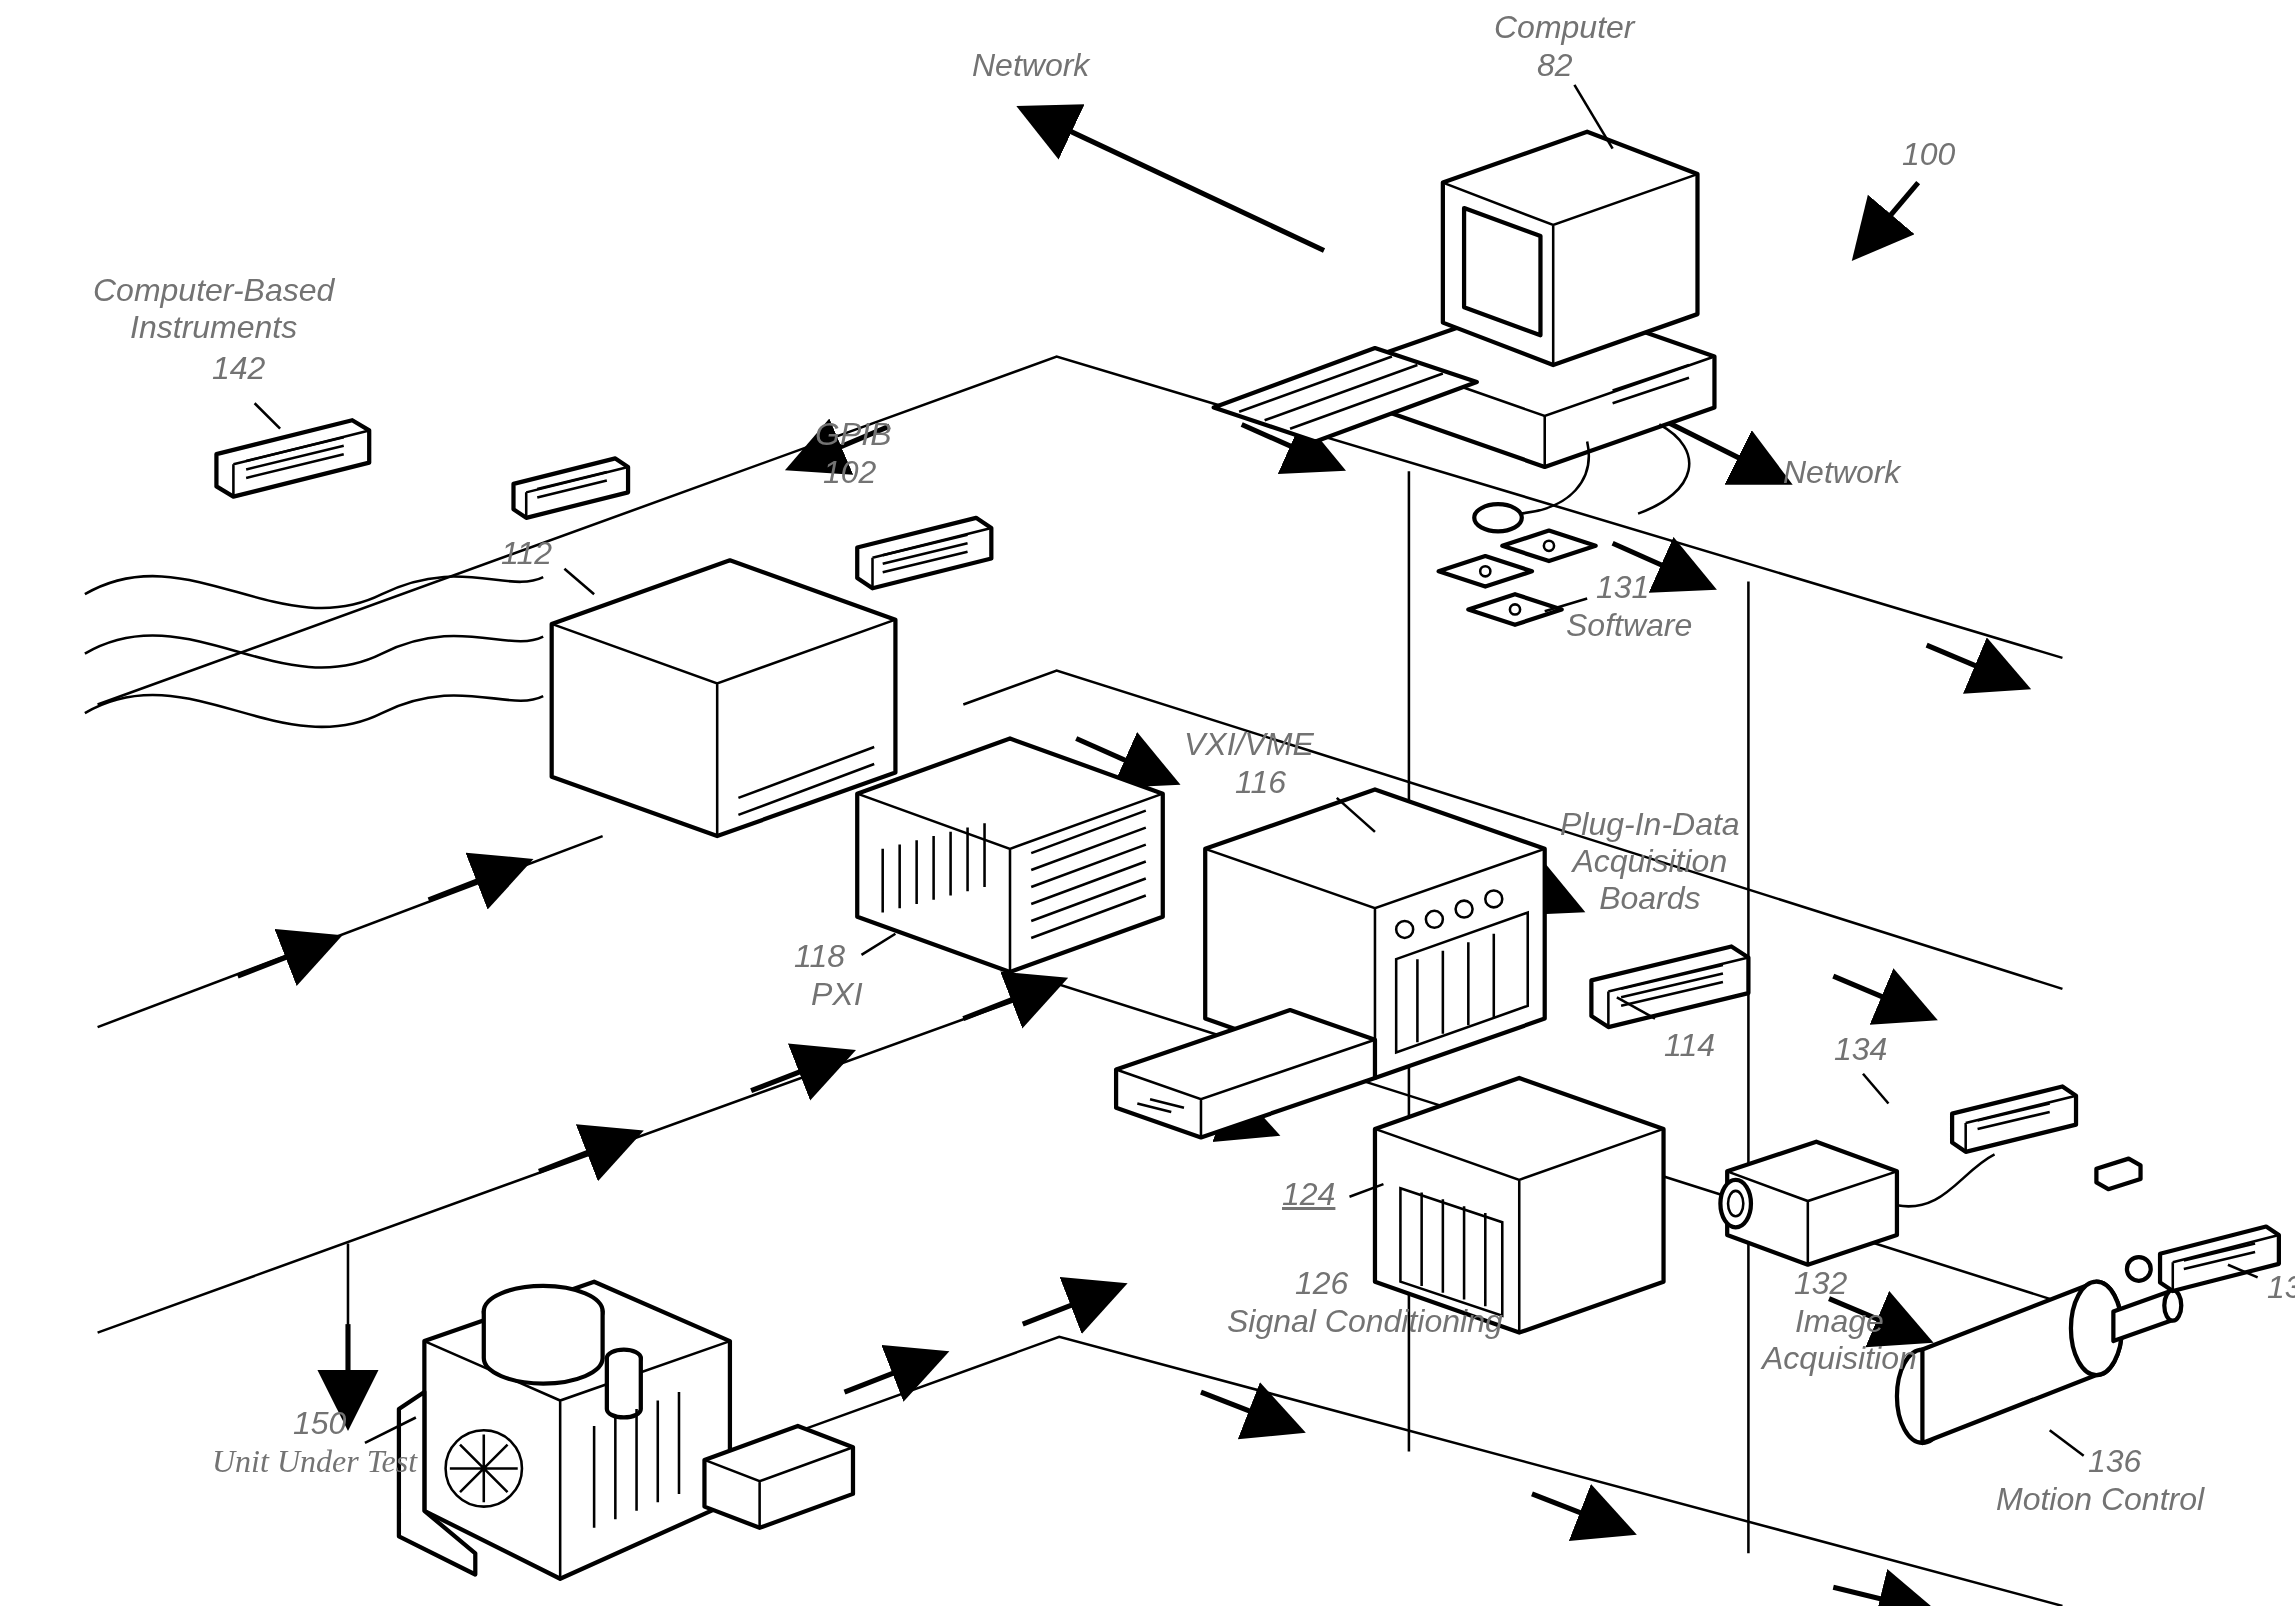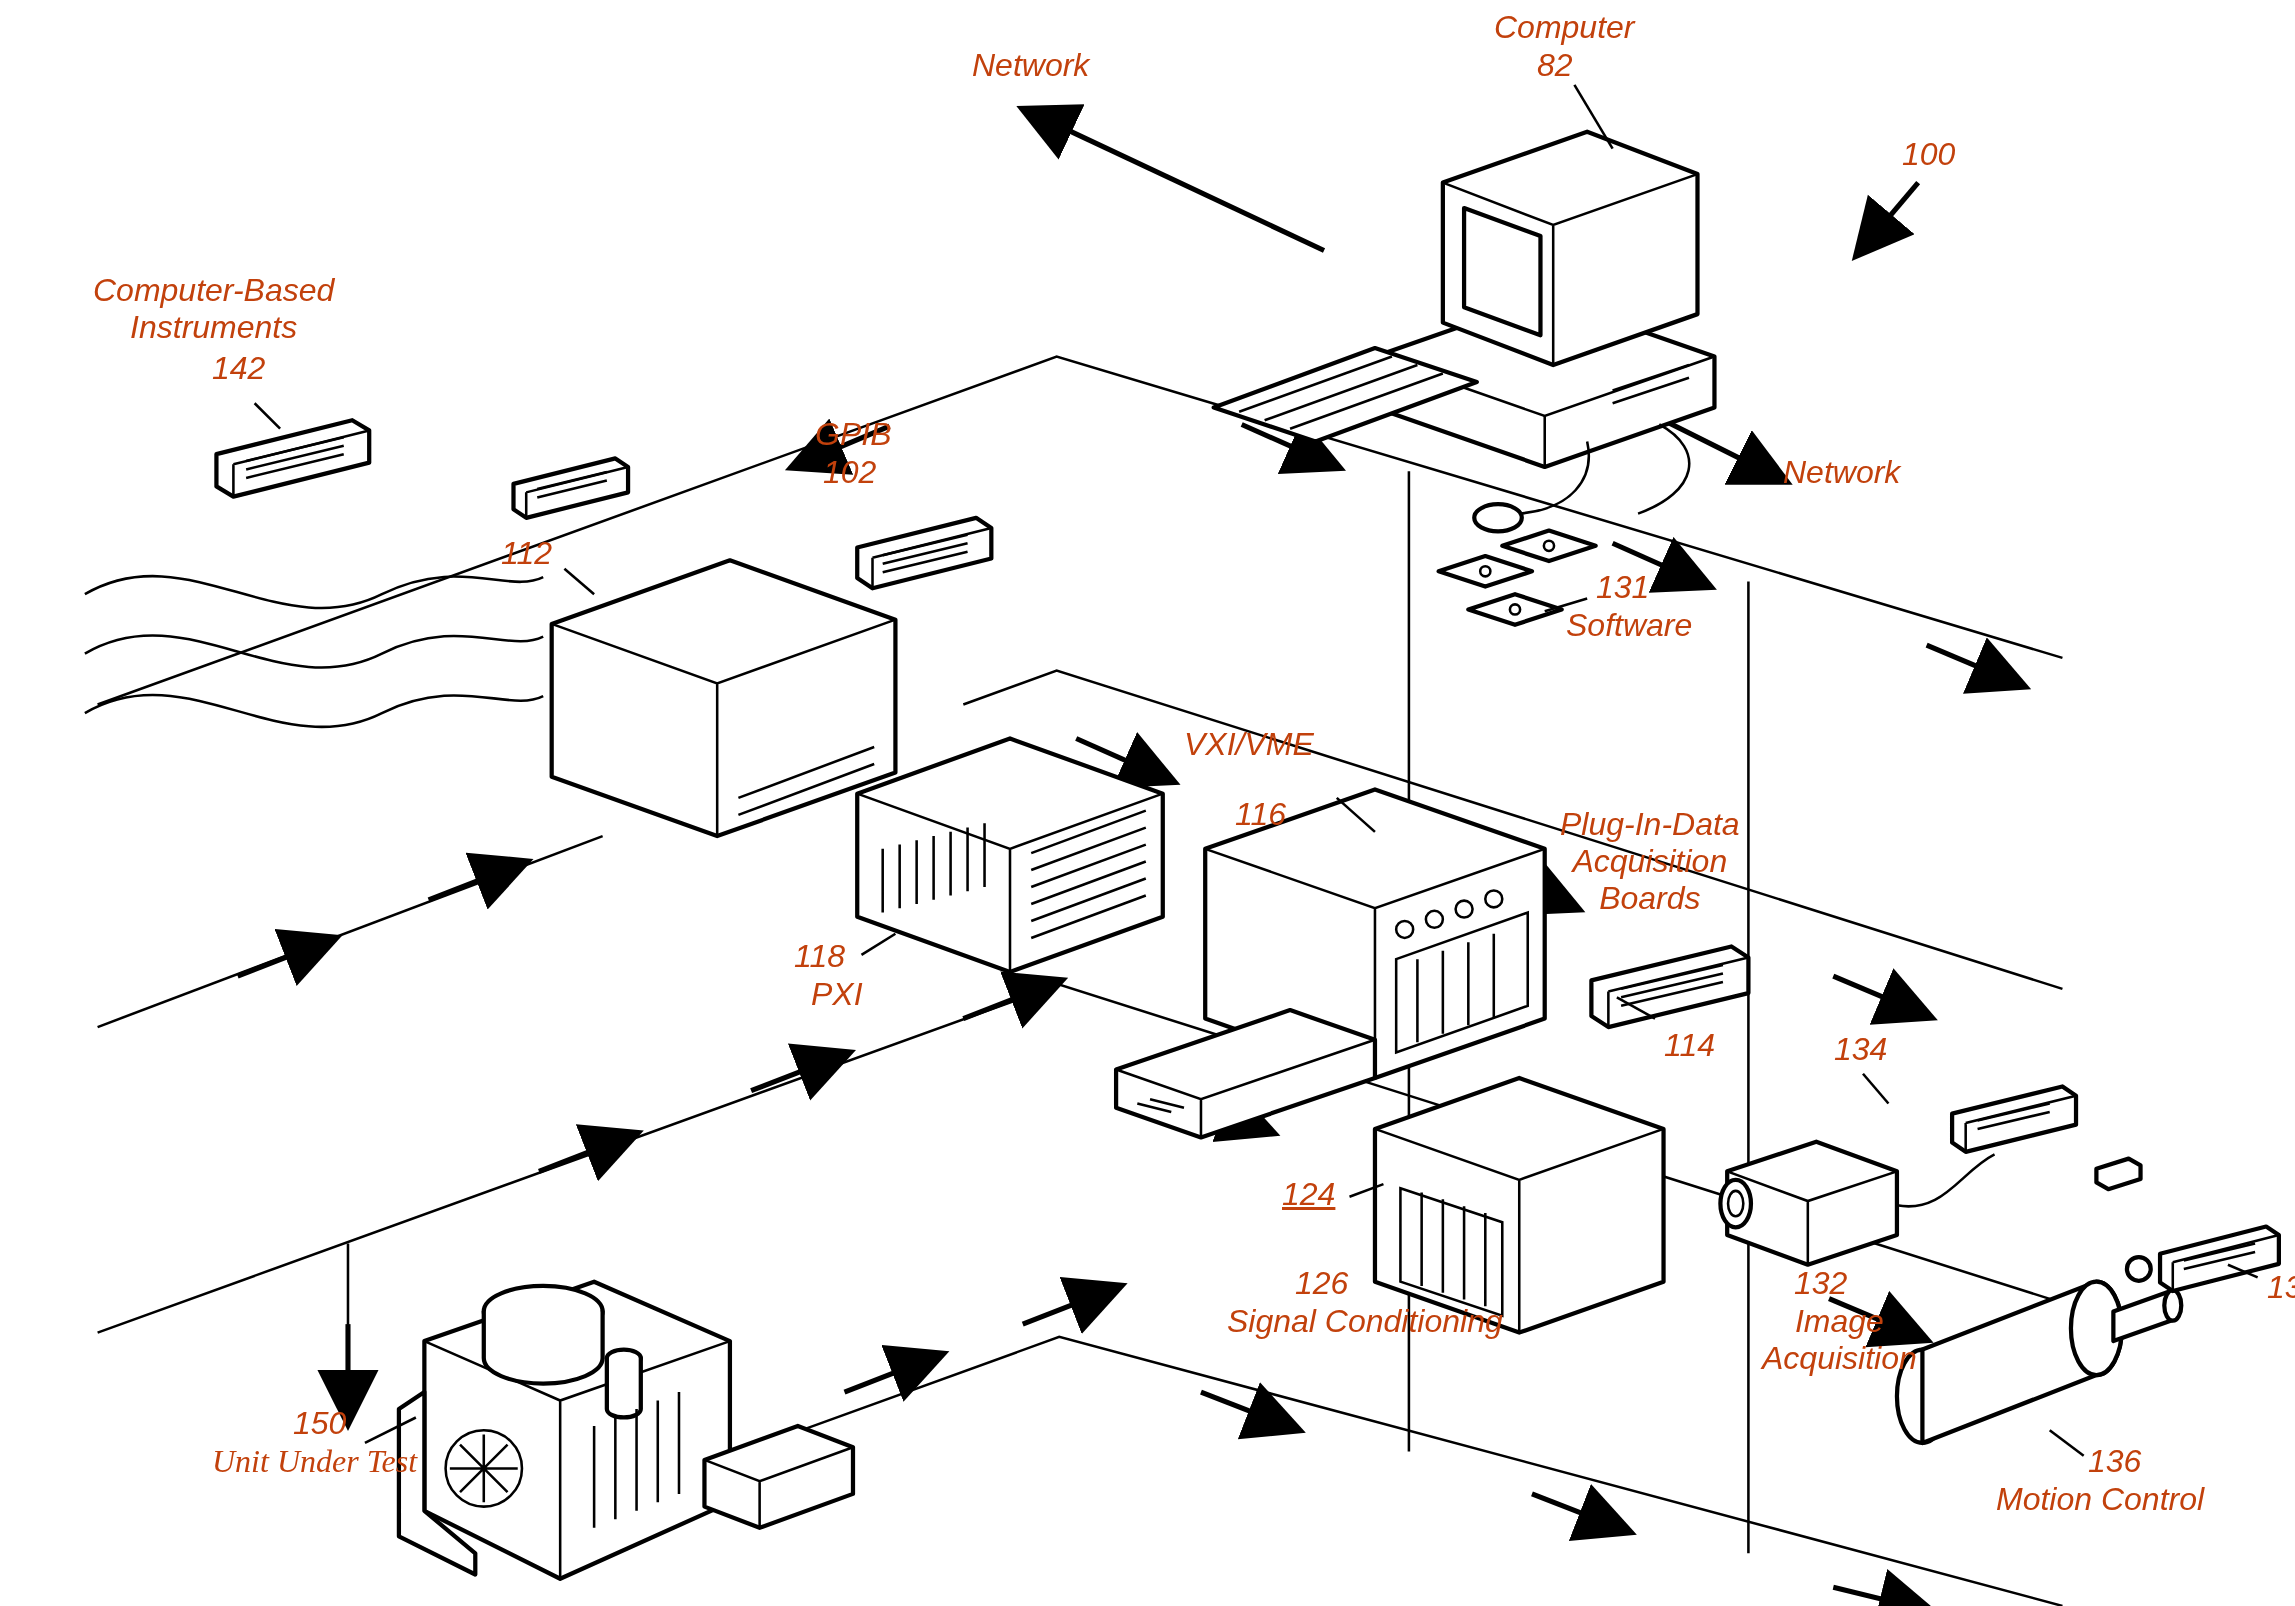--- a/index.html
+++ b/index.html
@@ -10,21 +10,21 @@
     background: #ffffff;
     font-family: Arial, Helvetica, sans-serif;
     position: relative;
     overflow: hidden;
   }
   .label {
     position: absolute;
     font-style: italic;
     font-size: 32px;
     line-height: 1.15;
-    color: #c2410c;
+    color: #737373;
     text-align: center;
     white-space: pre;
   }
   .num {
     font-style: italic;
   }
   svg.canvas {
     position: absolute;
     left: 0; top: 0;
     width: 2295px; height: 1606px;
@@ -296,21 +296,21 @@
 
 <div class="label" style="left:815px; top:416px;">GPIB</div>
 <div class="label num" style="left:823px; top:454px;">102</div>
 
 <div class="label num" style="left:501px; top:535px;">112</div>
 
 <div class="label num" style="left:794px; top:938px;">118</div>
 <div class="label" style="left:811px; top:976px;">PXI</div>
 
 <div class="label" style="left:1184px; top:726px;">VXI/VME</div>
-<div class="label num" style="left:1235px; top:764px;margin-top:32px;">116</div>
+<div class="label num" style="left:1235px; top:764px;">116</div>
 
 <div class="label" style="left:1560px; top:806px;">Plug-In-Data
 Acquisition
 Boards</div>
 <div class="label num" style="left:1664px; top:1027px;">114</div>
 
 <div class="label num" style="left:1282px; top:1176px;text-decoration:underline;">124</div>
 <div class="label num" style="left:1295px; top:1265px;">126</div>
 <div class="label" style="left:1227px; top:1303px;">Signal Conditioning</div>
 

